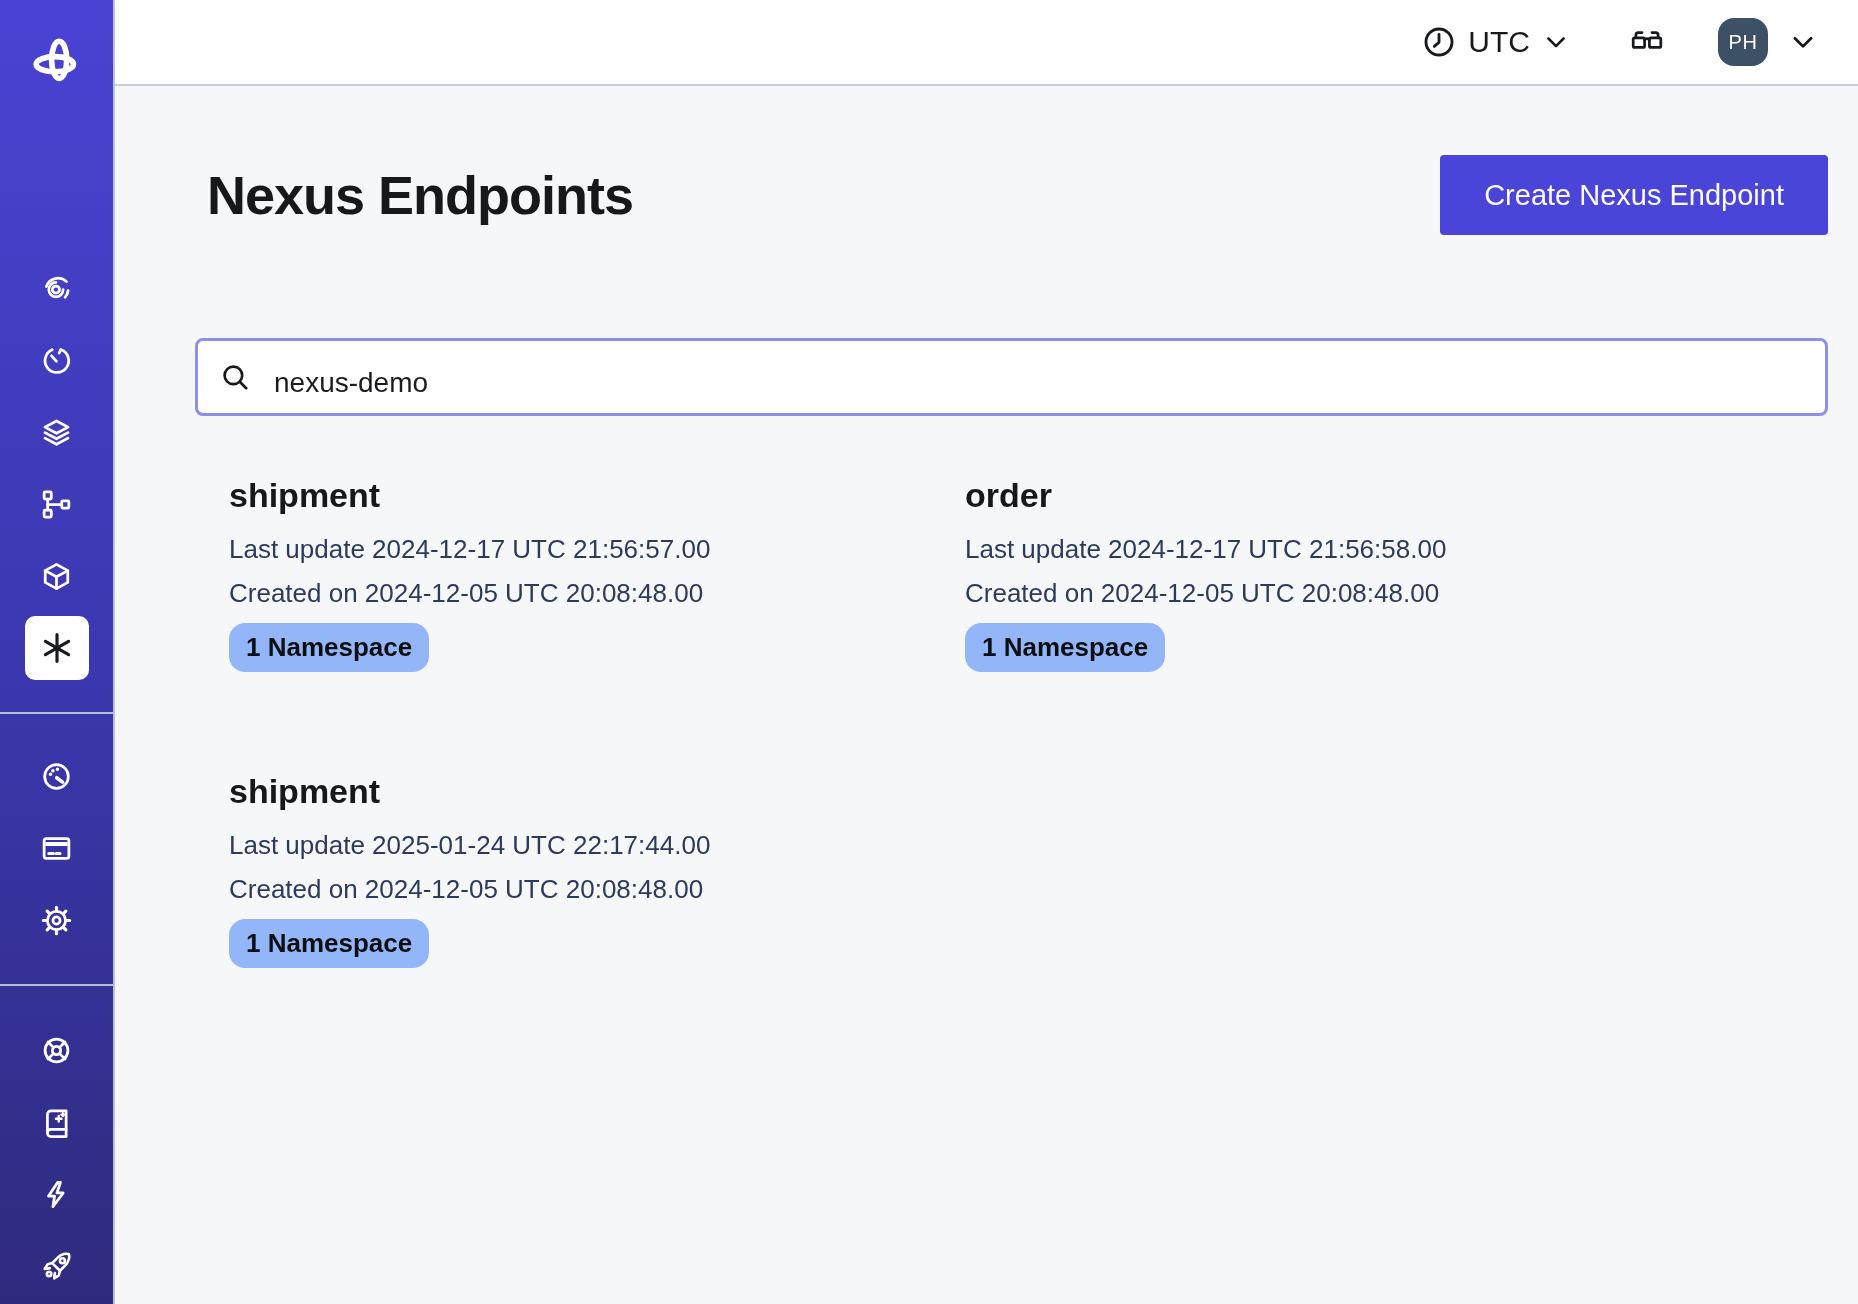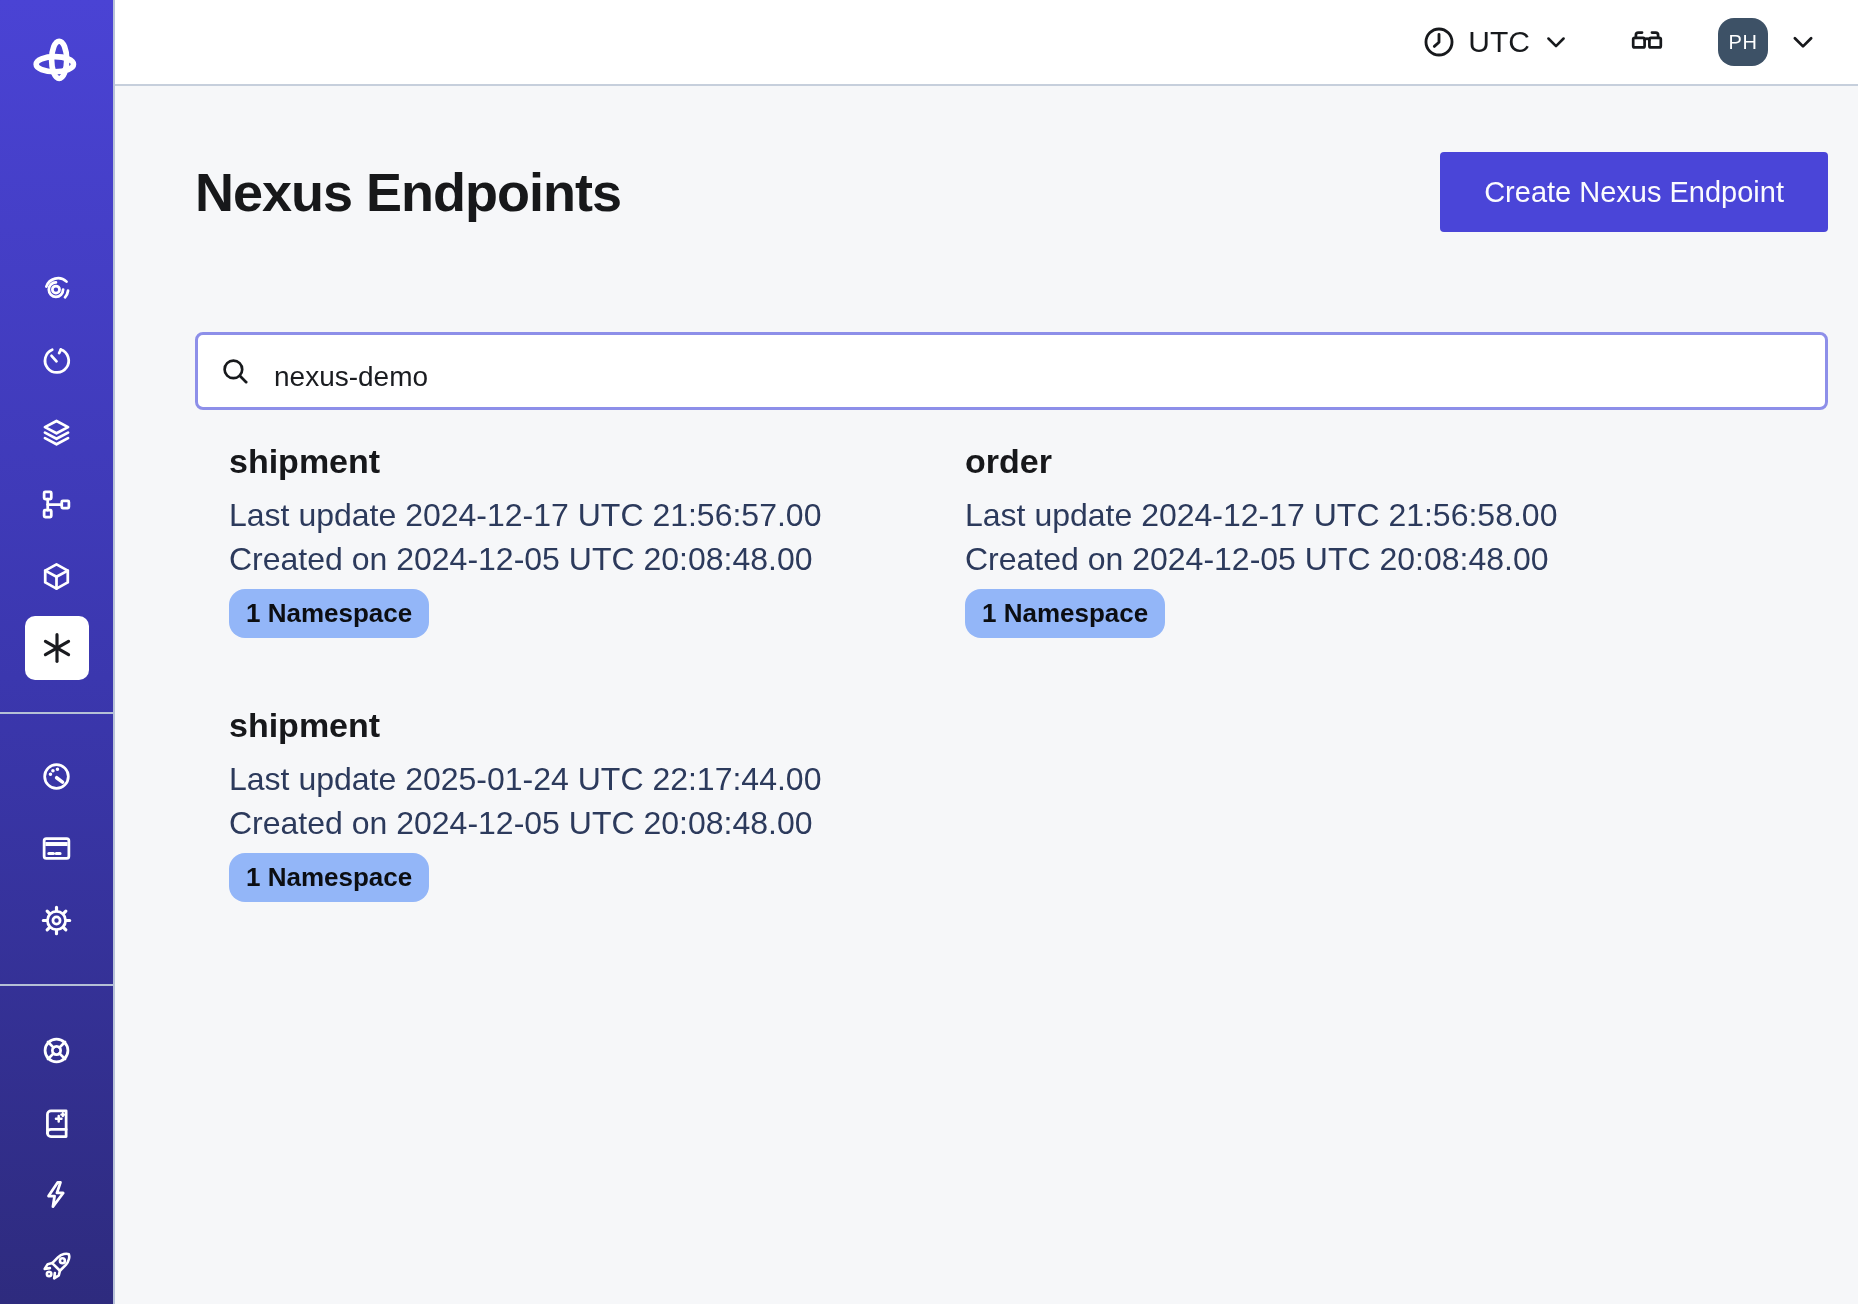--- a/index.html
+++ b/index.html
@@ -47,44 +47,44 @@
   .user-group { display:flex; align-items:center; gap:20px; cursor:pointer; }
   .avatar {
     width:50px; height:48px; border-radius:16px; background:#3d5166;
     color:#ffffff; font-size:20px; display:flex; align-items:center; justify-content:center;
     letter-spacing:0.5px;
   }
 
   
   .main { padding:66px 30px 0 80px; }
   .title-row { display:flex; align-items:center; justify-content:space-between; }
-  h1.page-title { margin:0; font-size:54px; font-weight:700; color:#17181a; letter-spacing:-1px; }
+  h1.page-title { margin:12px; font-size:54px; font-weight:700; color:#17181a; letter-spacing:-1px; }
   .create-btn {
     background:#4a45d8; color:#fbfbfe; border:none; border-radius:4px;
     height:80px; padding:0 44px; font-size:29px; cursor:pointer;
     font-family:"Liberation Sans", sans-serif;
     margin-left:21px;
   }
 
   .search-wrap { position:relative; margin-top:100px; }
   .search-input {
     width:100%; height:78px; background:#fff;
     border:3px solid #8d8fe9; border-radius:8px;
     font-size:28px; color:#1a1c20; padding:11px 24px 0 76px; outline:none;
     font-family:"Liberation Sans", sans-serif;
   }
   .search-icon { position:absolute; left:24px; top:23px; width:32px; height:32px; color:#17191c; pointer-events:none; }
 
   .cards {
-    margin:32px 0 0 34px;
-    display:grid; grid-template-columns:736px 736px; row-gap:68px;
+    margin:60px 0 0 34px;
+    display:grid; grid-template-columns:736px 736px; row-gap:100px;
   }
   .card { cursor:pointer; }
   .card h3 { margin:0; font-size:34px; font-weight:700; color:#17181b; }
-  .card .meta { margin-top:12px; font-size:32px; line-height:44px; color:#2c3a5c; }
+  .card .meta { margin-top:12px; font-size:26px; line-height:44px; color:#2c3a5c; }
   .badge {
     display:inline-block; margin-top:8px;
     background:#93b6f8; color:#0c0e12;
     font-size:26px; font-weight:700;
     padding:9px 17px; border-radius:16px;
   }
 
   svg { stroke-linecap:round; stroke-linejoin:round; }
 </style>
 </head>

